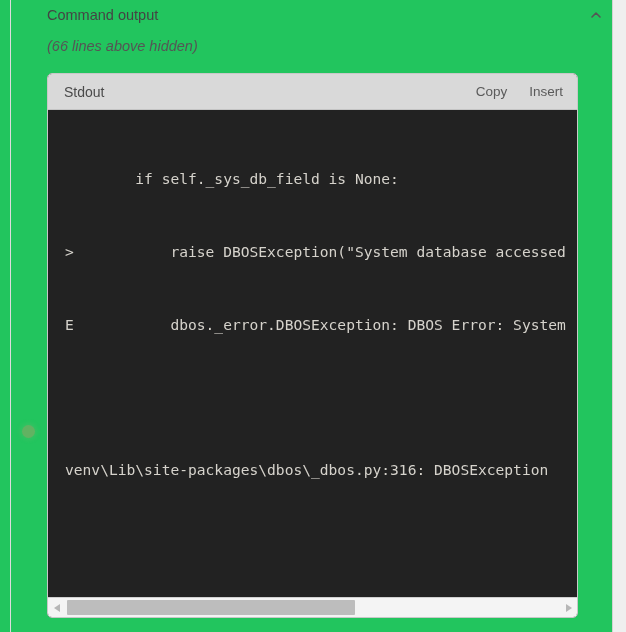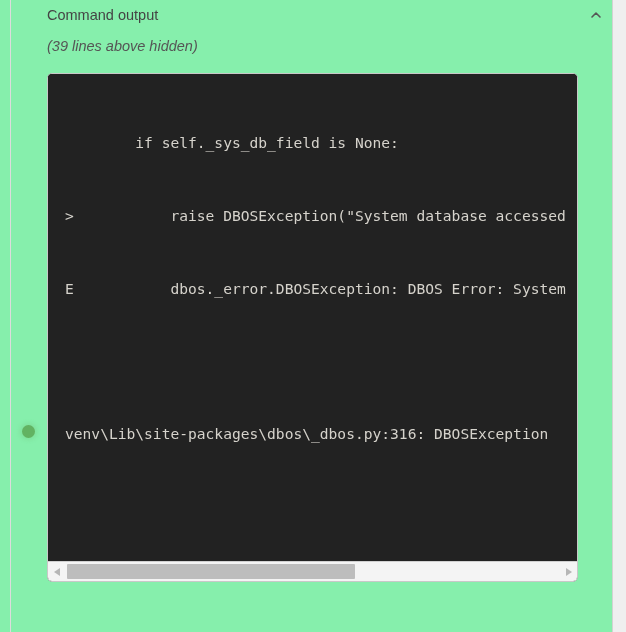--- a/index.html
+++ b/index.html
@@ -12,21 +12,21 @@
     background: #f3f3f3;
     font-family: "Liberation Sans", sans-serif;
     overflow: hidden;
     position: relative;
   }
 
   
   #root {
     position: absolute;
     inset: 0;
-    background: #86efac;
+    background: #22c55e;
   }
 
   
   .rule-left {
     position: absolute;
     left: 10px;
     top: 0;
     width: 1px;
     height: 632px;
     background: #dcdcdc;
@@ -210,26 +210,31 @@
     <div class="section-title">Command output</div>
     <div class="collapse-btn">
       <span>
         <svg width="14" height="14" viewBox="0 0 14 14">
           <polyline points="3,9 7,5 11,9" fill="none" stroke="#555555" stroke-width="1.6" stroke-linecap="round" stroke-linejoin="round"></polyline>
         </svg>
       </span>
     </div>
   </div>
 
-  <div class="hidden-note">(39 lines above hidden)</div>
+  <div class="hidden-note">(66 lines above hidden)</div>
 
   <div class="run-dot"></div>
 
   <div class="term-card">
 
+    <div class="term-head">
+      <div class="term-head-title">Stdout</div>
+      <div class="term-head-action">Copy</div>
+      <div class="term-head-action">Insert</div>
+    </div>
 
     <div class="term-body">
       <div class="term-lines">
         <span class="ln">        if self._sys_db_field is None:</span>
         <span class="ln">&gt;           raise DBOSException("System database accessed</span>
         <span class="ln">E           dbos._error.DBOSException: DBOS Error: System</span>
         <span class="ln blank"></span>
         <span class="ln">venv\Lib\site-packages\dbos\_dbos.py:316: DBOSException</span>
         <span class="ln blank"></span>
         

